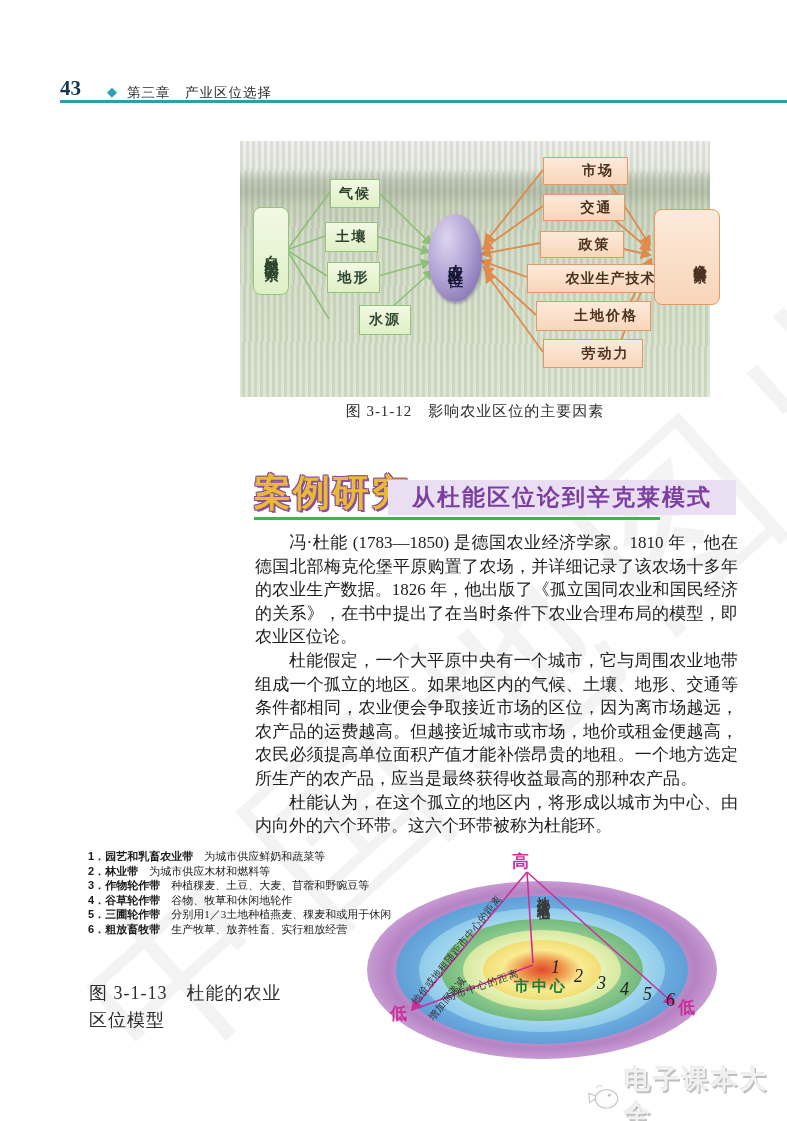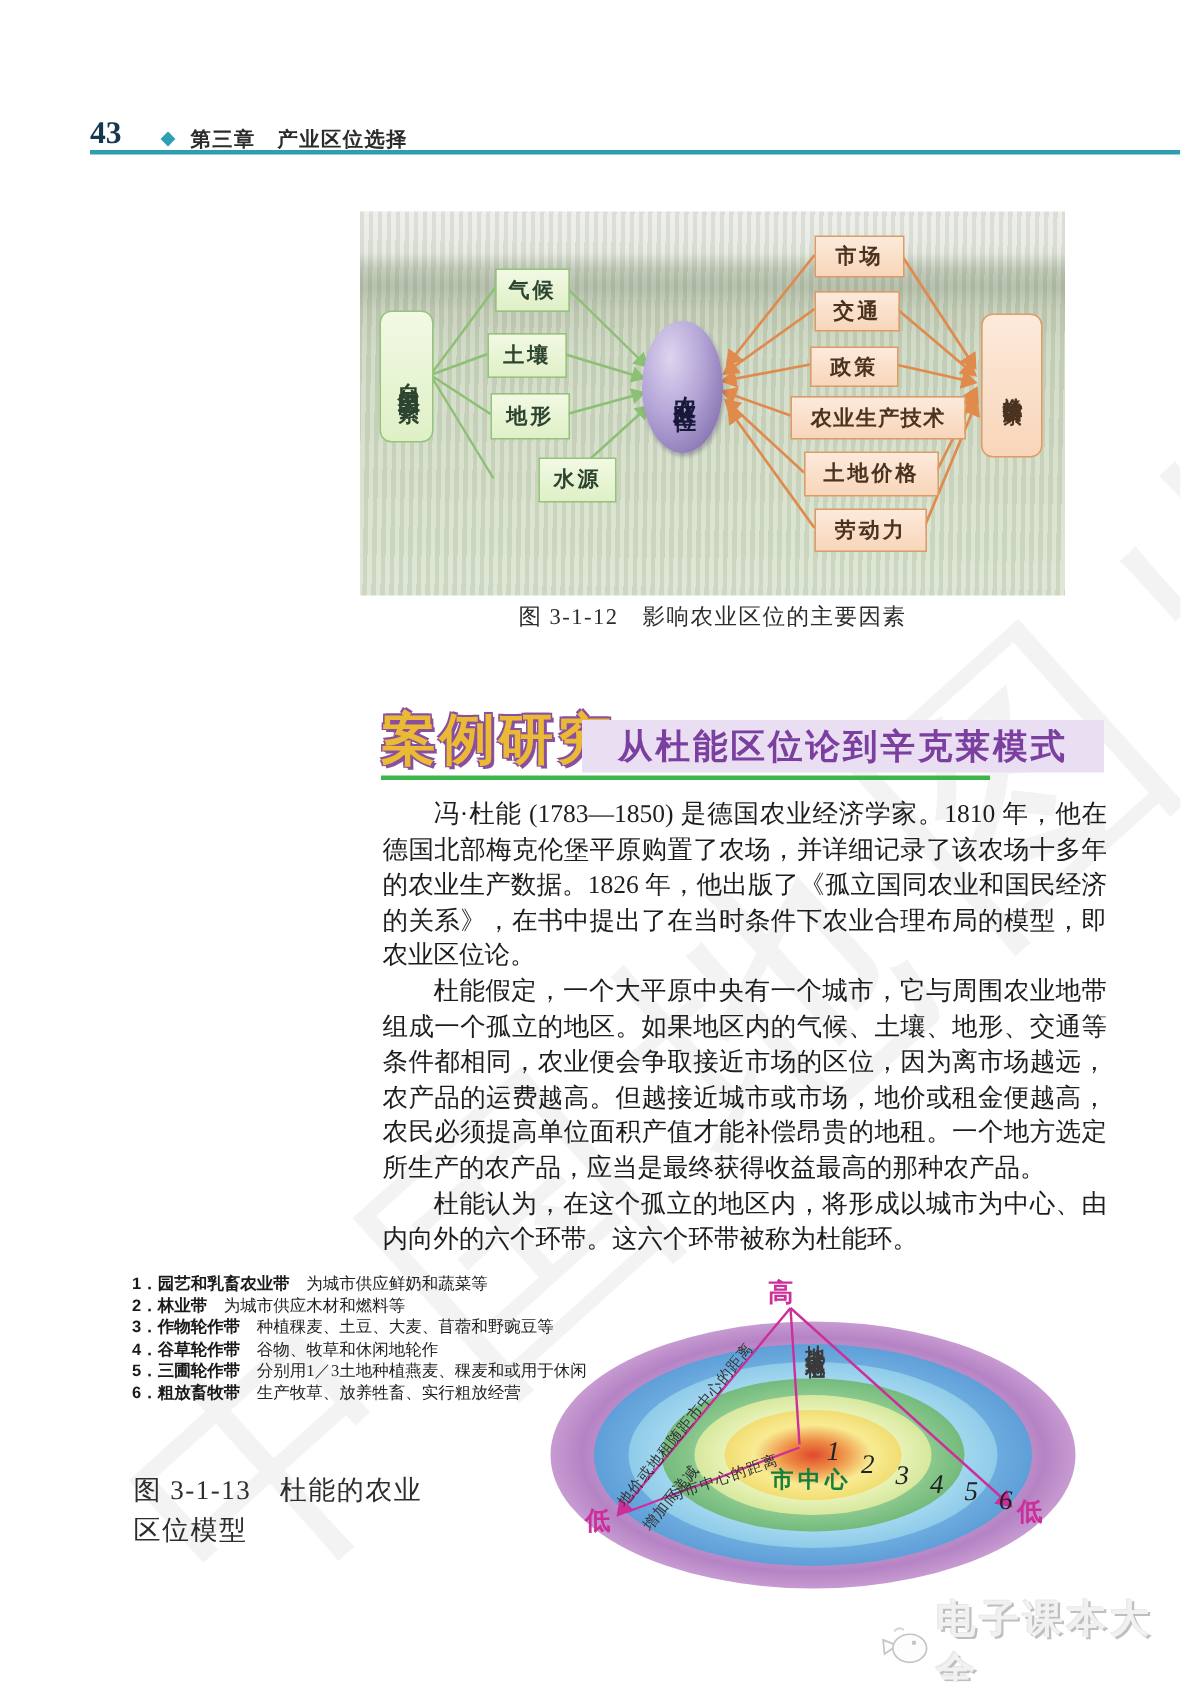--- a/index.html
+++ b/index.html
@@ -3,38 +3,38 @@
 <meta charset="utf-8">
 <style>
   html,body{margin:0;padding:0;background:#fff;}
   .page{position:relative;width:787px;height:1121px;background:#fff;overflow:hidden;
         font-family:"Liberation Sans",sans-serif;color:#222;}
   .abs{position:absolute;}
 
   
   .pagenum{left:60px;top:76px;font-family:"Liberation Serif",serif;font-size:21px;font-weight:bold;color:#15384e;}
   .diamond{left:107px;top:84px;font-size:13px;color:#2fa0b4;}
-  .chapter{left:127px;top:84px;font-size:13.5px;font-weight:bold;color:#2b2b2b;letter-spacing:1px;}
+  .chapter{left:127px;top:84px;font-size:13.5px;font-weight:normal;color:#2b2b2b;letter-spacing:1px;}
   .headrule{left:60px;top:100px;width:727px;height:3px;background:#2e9dae;}
 
   
   .big-wm{left:30px;top:940px;transform:rotate(-42deg);transform-origin:0 0;
           font-family:"Liberation Serif",serif;font-size:185px;letter-spacing:38px;
           color:rgba(125,125,125,0.09);white-space:nowrap;z-index:1;}
 
   
   .photo{left:240px;top:141px;width:470px;height:256px;z-index:2;
     background:
       linear-gradient(180deg, rgba(255,255,255,0) 0%, rgba(255,255,255,0) 11%, rgba(96,114,84,0.18) 15%, rgba(96,114,84,0.22) 20%, rgba(255,255,255,0) 26%),
       repeating-linear-gradient(91deg, rgba(108,128,88,0.13) 0px, rgba(108,128,88,0.13) 3px, rgba(255,255,255,0.10) 3px, rgba(255,255,255,0.10) 6px),
       linear-gradient(180deg,#ededeb 0%,#e7e9e3 10%,#ced5c4 18%,#c6cfba 26%,#cfd8c4 38%,#d6dfca 70%,#dbe4d1 100%);}
   .fbox{position:absolute;display:flex;align-items:center;justify-content:center;
         font-weight:bold;color:#2d4430;background:linear-gradient(180deg,#f2f9e4,#dff0c6);
         border:1px solid #94c47c;font-size:14px;letter-spacing:2px;}
-  .fbox.orange{background:linear-gradient(180deg,#fdeadb,#f8d6ba);border-color:#e09a66;color:#4a3320;}
+  .fbox.orange{background:linear-gradient(180deg,#fdeadb,#f8d6ba);border-color:#e09a66;color:#4a3320;padding-left:25px;}
   .vtext{writing-mode:vertical-rl;text-orientation:upright;}
   .nat{left:13px;top:66px;width:34px;height:86px;border-radius:8px;font-size:15px;letter-spacing:4px;}
   .b-qihou{left:90px;top:38px;width:48px;height:27px;}
   .b-turang{left:85px;top:81px;width:51px;height:28px;}
   .b-dixing{left:87px;top:121px;width:51px;height:29px;}
   .b-shuiyuan{left:89px;top:164px;width:50px;height:28px;margin-left:30px;}
   .ellipse{left:188px;top:73px;width:54px;height:88px;border-radius:50%;
            display:flex;align-items:center;justify-content:center;font-weight:bold;font-size:15px;
            color:#181838;letter-spacing:3px;
            background:radial-gradient(ellipse at 35% 28%,#ddd5ef 0%,#b3a4d6 45%,#8a77b4 80%,#7a68a6 100%);

